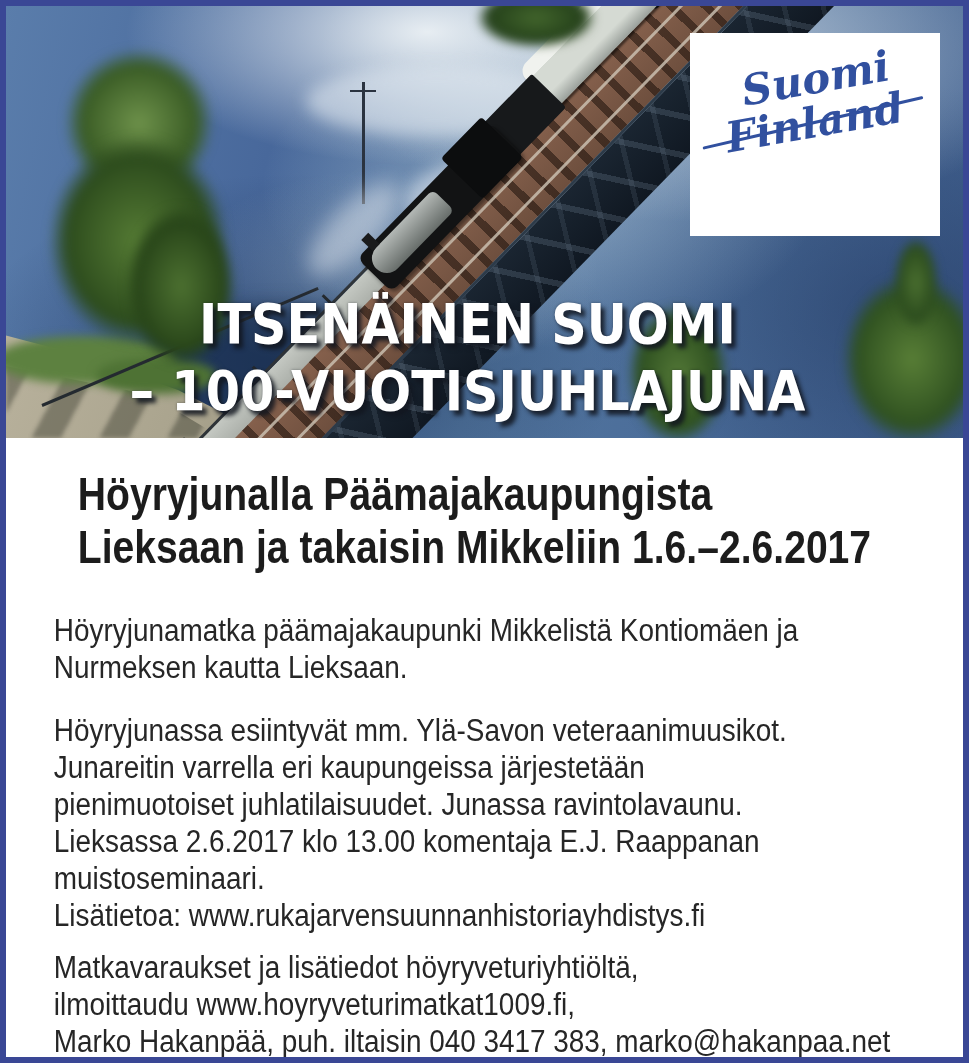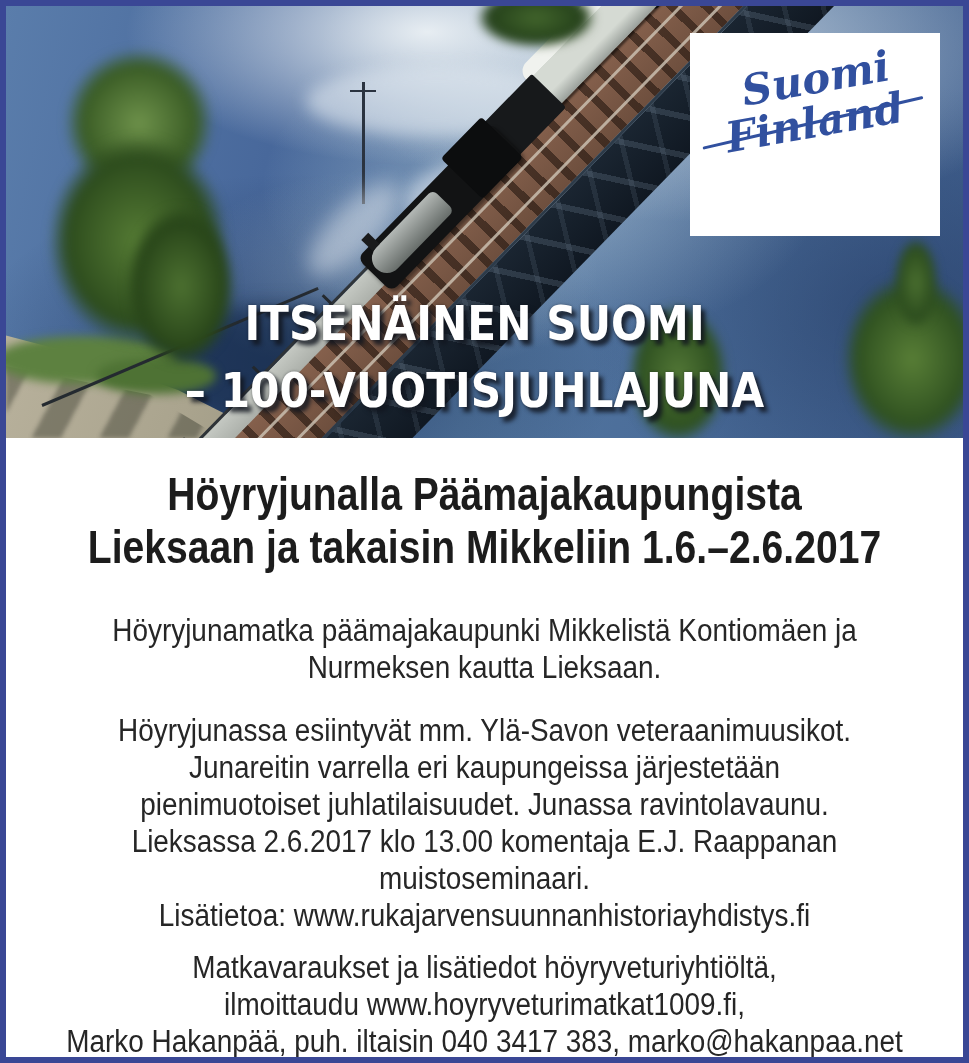--- a/index.html
+++ b/index.html
@@ -88,26 +88,26 @@
     z-index:40; text-align:center; color:#31509f;
   }
   .logo-script { font-family:"DejaVu Serif", serif; font-style:italic; font-weight:bold; font-size:42px; line-height:44px; transform:rotate(-5deg); }
   .logo-word1 { display:inline-block; margin-top:24px; transform:rotate(-5deg); }
   .logo-word2 { display:inline-block; position:relative; transform:rotate(-5deg); }
   .logo-word2::after { content:""; position:absolute; left:-14%; right:-12%; top:46%; height:3px; background:#31509f; border-radius:2px; transform:rotate(-3deg); }
   .logo-number { font-family:"DejaVu Sans", sans-serif; font-weight:bold; font-size:54px; line-height:58px; letter-spacing:5px; margin-top:6px; }
   
   .photo-title {
     position:absolute; left:0; top:284px; width:923px; z-index:30; text-align:center;
-    font-family:"DejaVu Sans", sans-serif; font-weight:bold; font-size:48px; line-height:67px;
-    color:#ffffff; text-shadow:5px 5px 5px rgba(18,22,32,.85), 0 0 3px rgba(18,22,32,.45);margin-left:7px;
+    font-family:"DejaVu Sans", sans-serif; font-weight:bold; font-size:56px; line-height:67px;
+    color:#ffffff; text-shadow:5px 5px 5px rgba(18,22,32,.85), 0 0 3px rgba(18,22,32,.45);
   }
   .photo-title .t-line { transform:scaleX(.88); transform-origin:50% 50%; white-space:nowrap; }
   
-  .content { position:absolute; left:0; top:438px; width:957px; text-align:center; }
+  .content { position:absolute; left:0; top:438px; width:957px; text-align:left; }
   .headline {
     margin-top:24px; font-weight:bold; font-size:46px; line-height:53px; color:#1c1c1c;
     transform:scaleX(.85); transform-origin:50% 0; white-space:nowrap;
   }
   .para { font-size:31px; line-height:37px; color:#262626; transform:scaleX(.9); transform-origin:50% 0; }
   .para div { white-space:nowrap; }
   .para-intro { margin-top:38px; }
   .para-details { margin-top:26px; }
   .para-booking { margin-top:15px; }
 </style>

